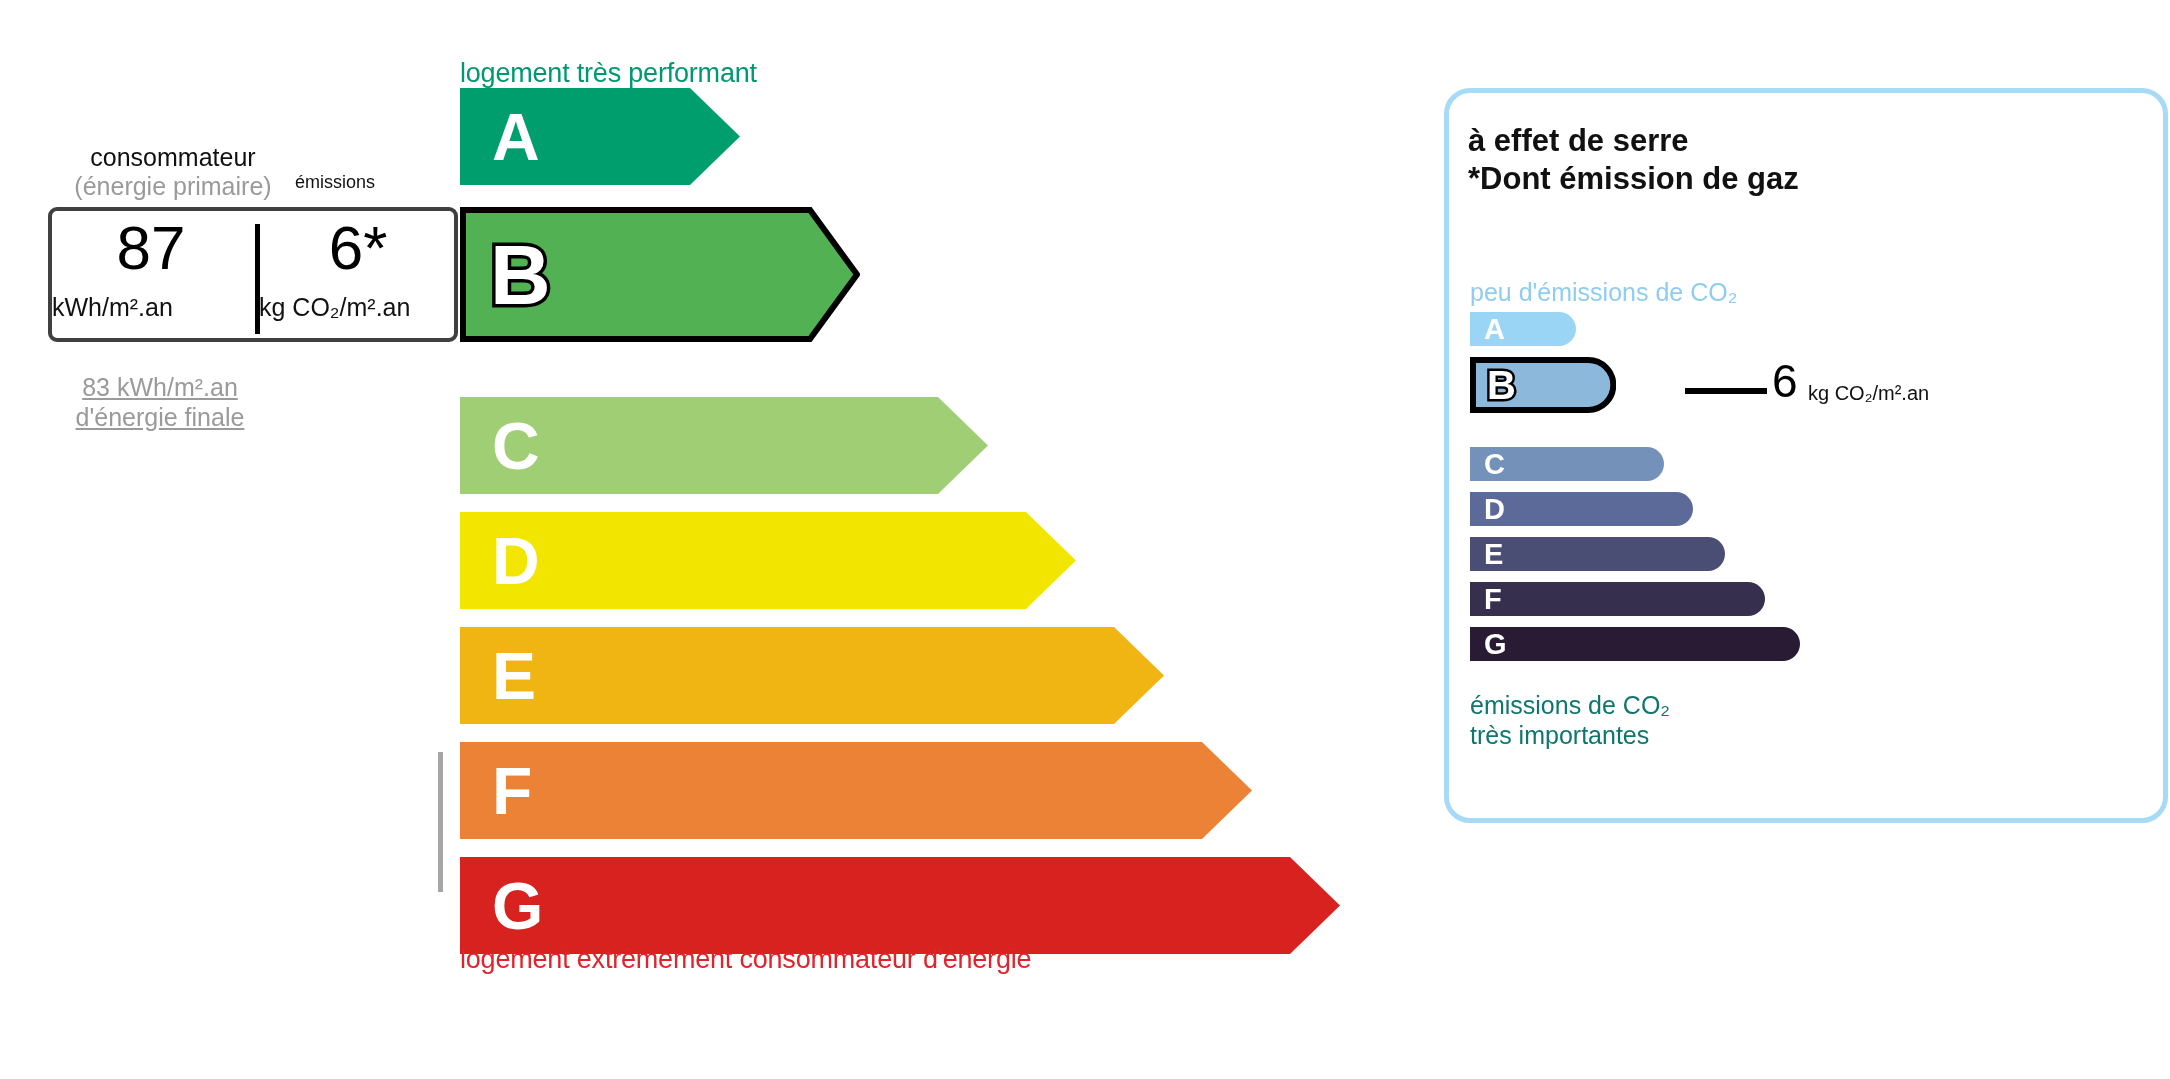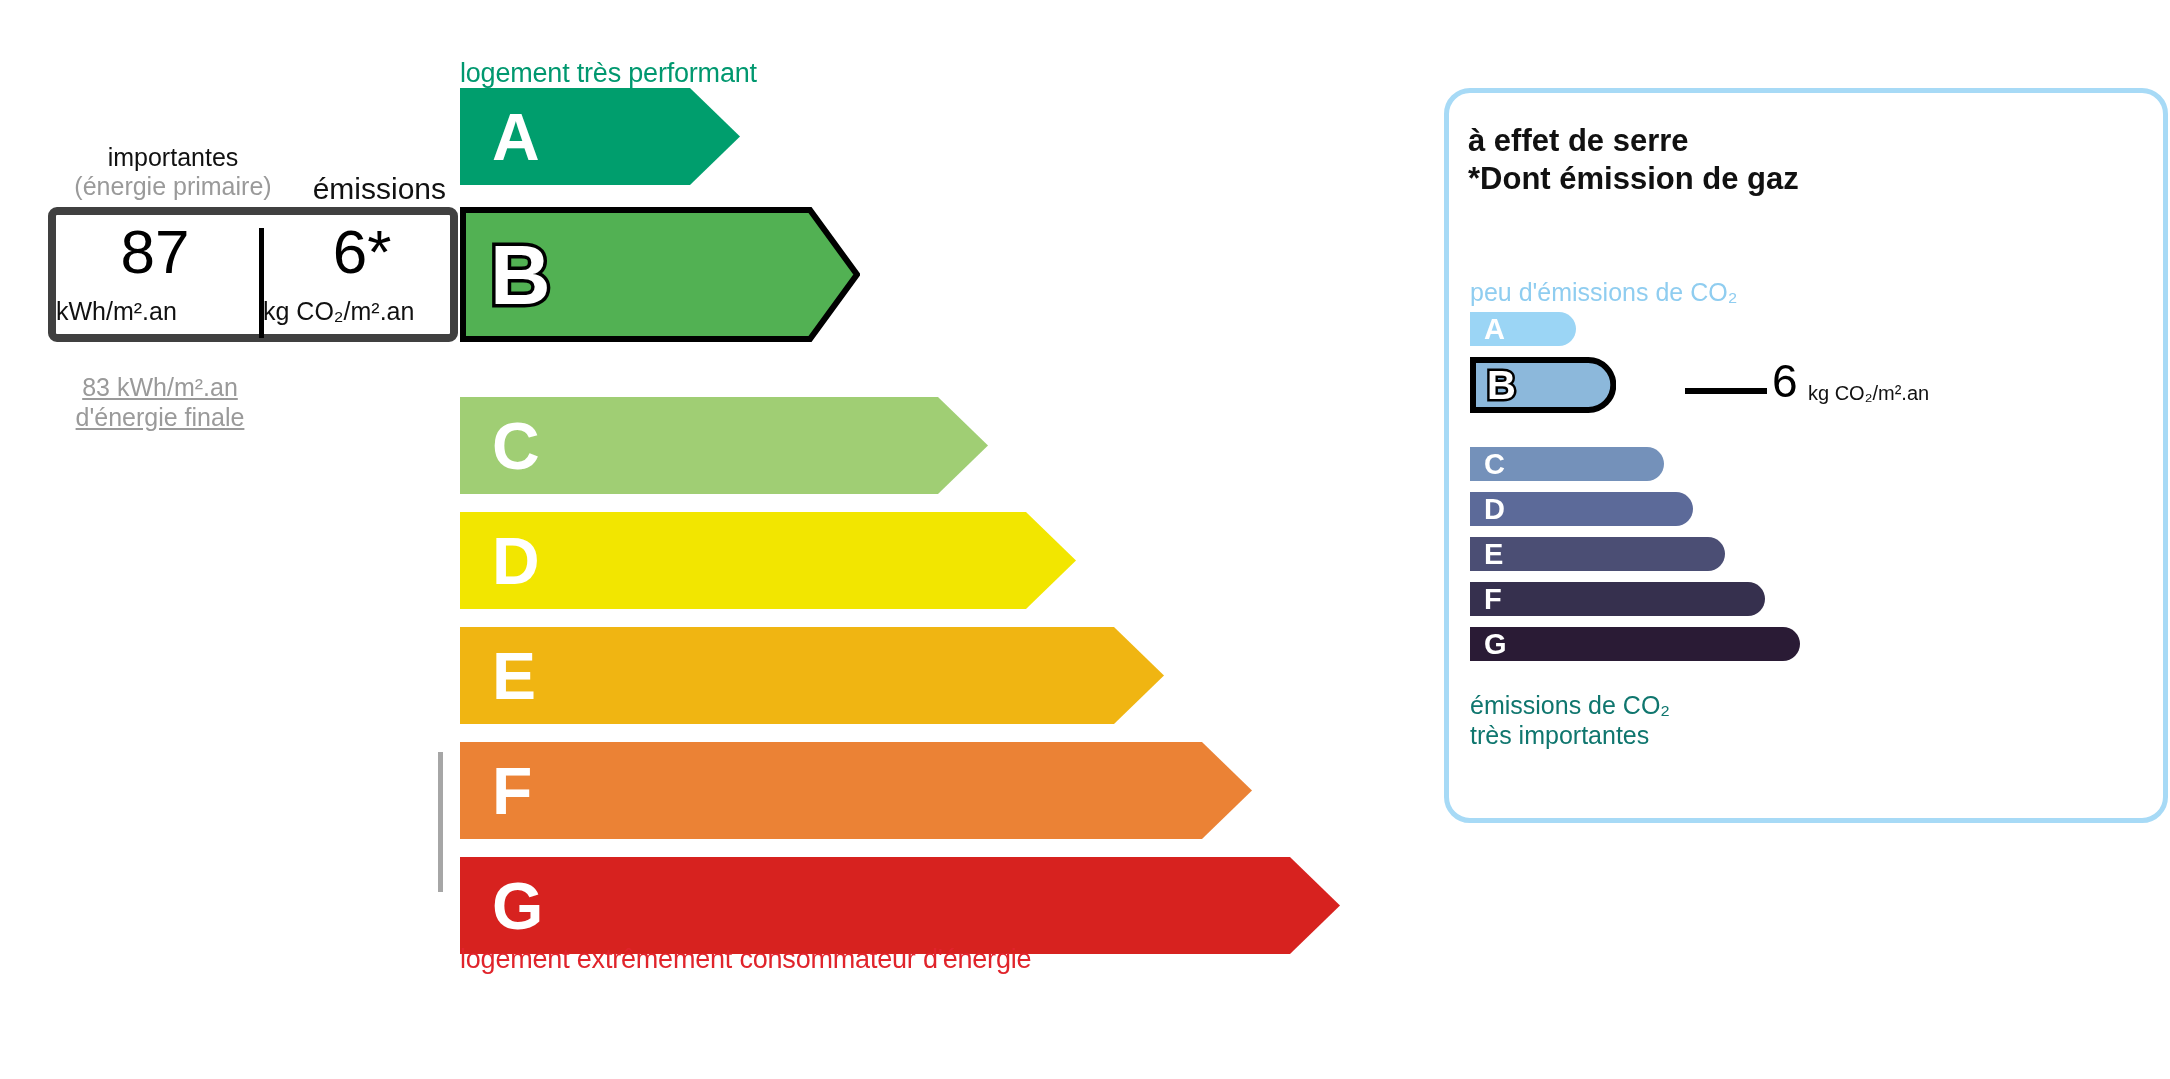--- a/index.html
+++ b/index.html
@@ -22,29 +22,29 @@
 
   .hdr-conso{
     position:absolute; left:68px; top:143px;
     font-size:25px; color:#111; text-align:center; width:210px;
   }
   .hdr-conso2{
     position:absolute; left:44px; top:172px;
     font-size:25px; color:#9A9A9A; text-align:center; width:258px;
   }
   .hdr-emis{
-    position:absolute; left:306px; top:172px;
-    font-size:30px; color:#111; text-align:right; width:140px;
+    position:absolute; left:295px; top:172px;
+    font-size:18px; color:#111; text-align:left; width:140px;
   }
 
   
   .valbox{
     position:absolute; left:48px; top:207px;
     width:410px; height:135px;
-    border:8px solid #404040; border-radius:9px;
+    border:4px solid #404040; border-radius:9px;
     background:#fff; z-index:4;
   }
   .valbox .divider{
     position:absolute; left:203px; top:13px;
     width:5px; height:110px; background:#000;
   }
   .vcell{ position:absolute; top:0; width:198px; height:125px; }
   .vcell.left{ left:0; }
   .vcell.right{ left:207px; }
   .vnum{
@@ -141,21 +141,21 @@
     font-size:20px; color:#111;
   }
 </style>
 </head>
 <body>
 
 <div id="root">
 
   <div class="top-note">logement très performant</div>
 
-  <div class="hdr-conso">importantes</div>
+  <div class="hdr-conso">consommateur</div>
   <div class="hdr-conso2">(énergie primaire)</div>
   <div class="hdr-emis">émissions</div>
 
   <div class="valbox">
     <div class="divider"></div>
     <div class="vcell left">
       <div class="vnum">87</div>
       <div class="vunit">kWh/m².an</div>
     </div>
     <div class="vcell right">

